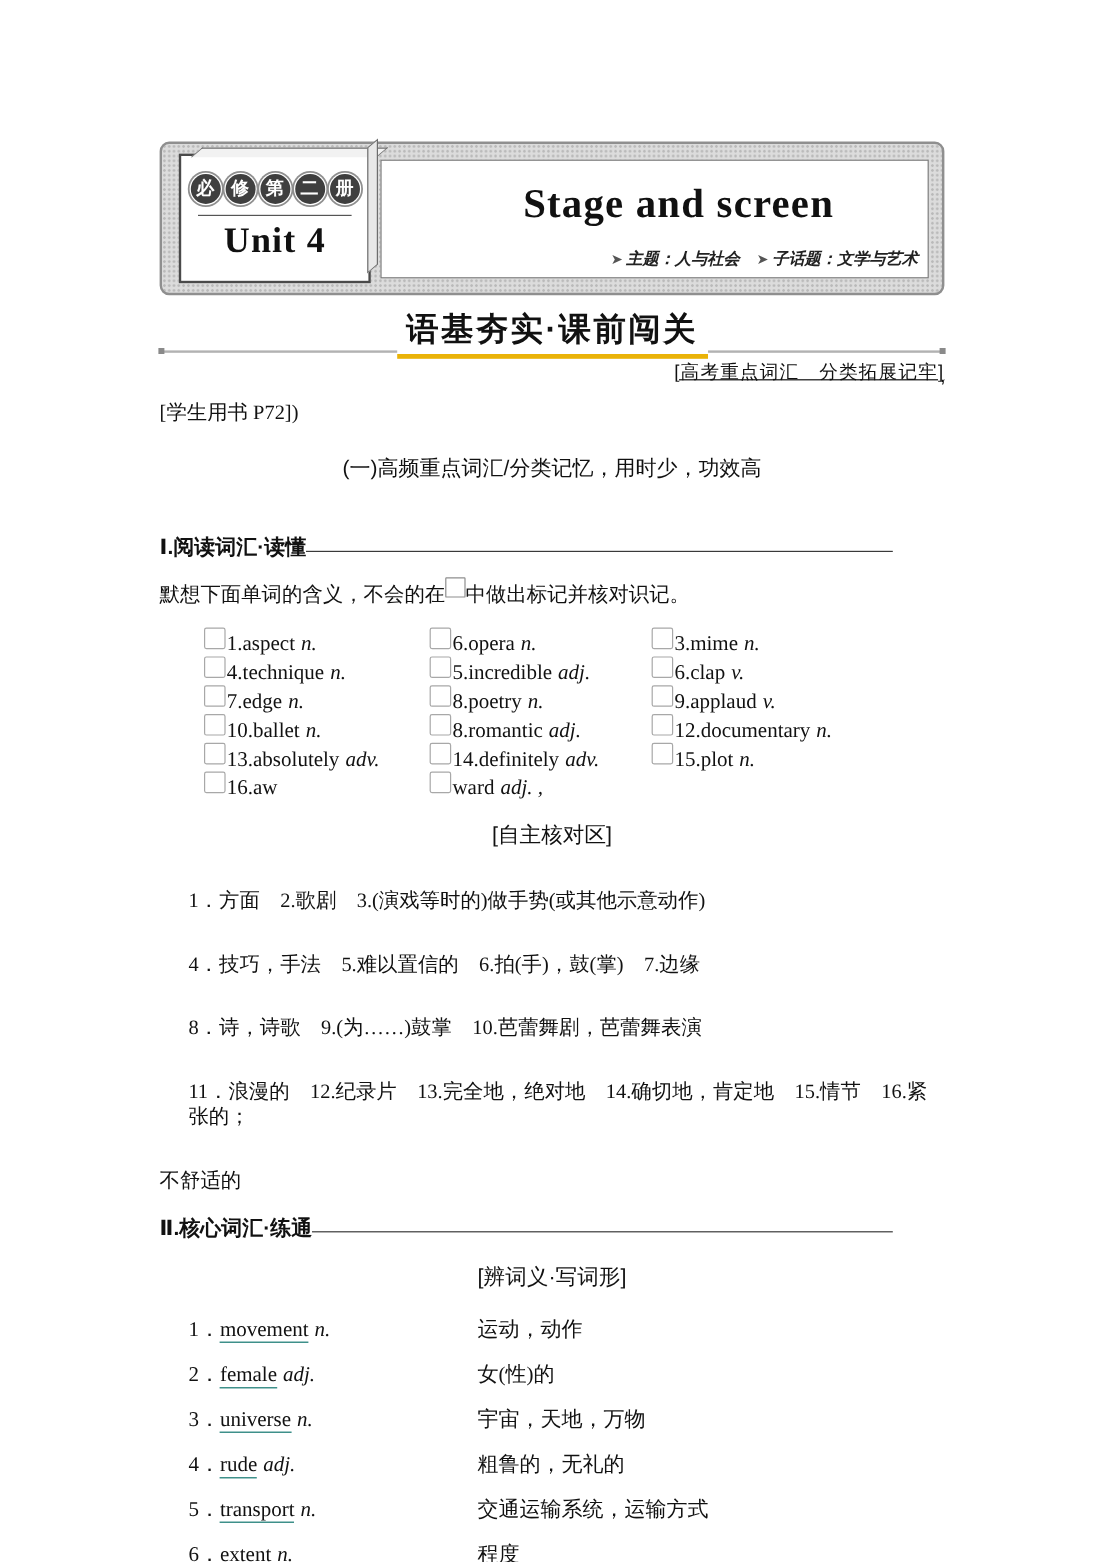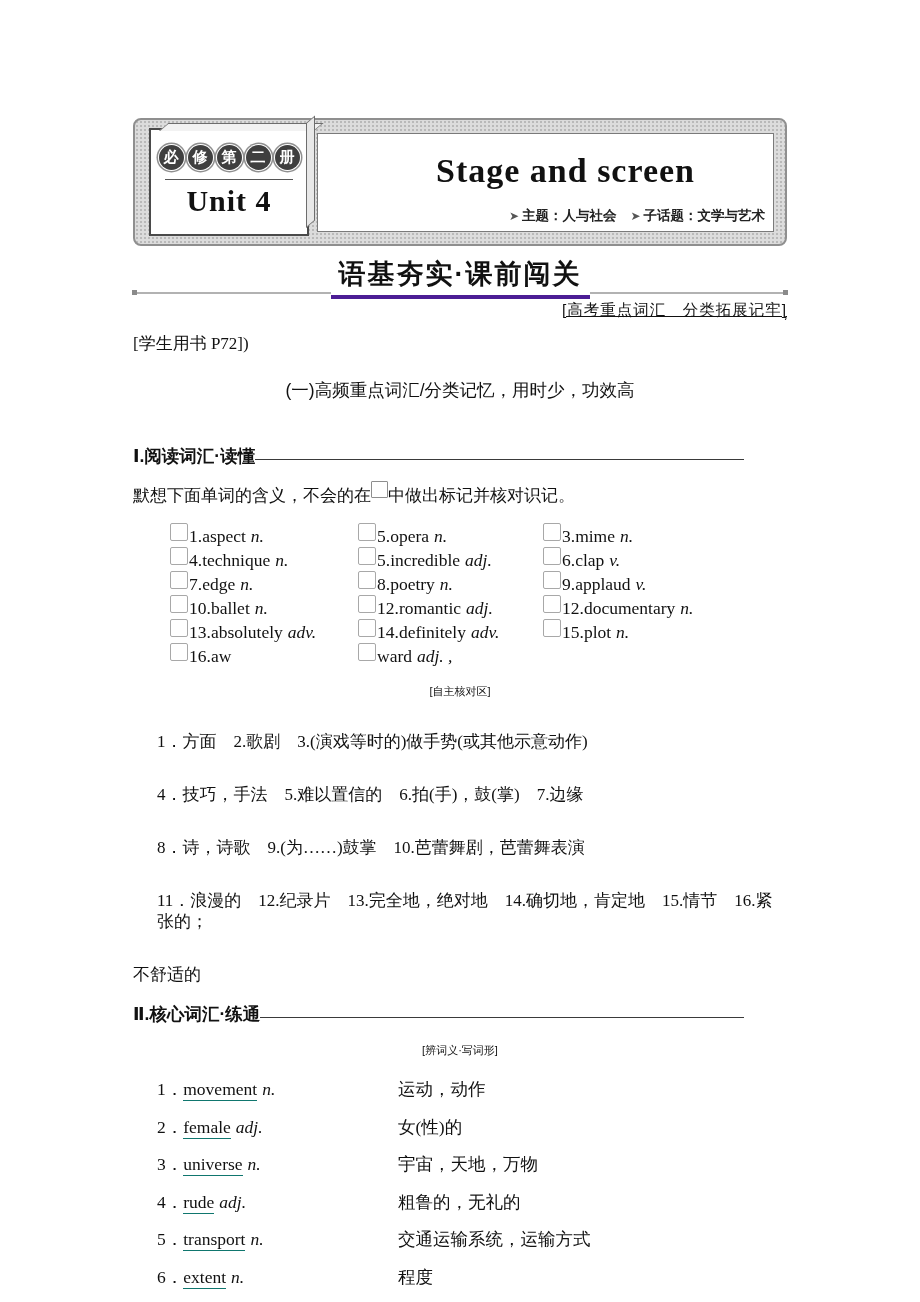--- a/index.html
+++ b/index.html
@@ -46,31 +46,31 @@
   .unit-label{text-align:center;font-size:30px;font-weight:bold;letter-spacing:1px;}
 
   .title-card{
     position:absolute; left:182px; right:11px; top:13px; bottom:12px;
     background:#fff; border:1.5px solid #7a7a7a;
   }
   .main-title{text-align:center;font-size:34px;font-weight:bold;margin-top:18px;letter-spacing:1px;margin-left:40px;}
   .topic-row{
     position:absolute; right:8px; bottom:6px;
     font-family:"Liberation Sans","DejaVu Sans",sans-serif;
-    font-weight:bold; font-size:13.5px; color:#222;
+    font-weight:bold; font-size:13.5px; color:#222;font-style:italic;
   }
   .topic-row .arrow{color:#555; margin:0 3px 0 14px; font-size:12px;}
 
   
   .section-head{position:relative;text-align:center;margin-top:10px;height:41px;}
   .section-title{
     display:inline-block;
     font-family:"Liberation Sans","DejaVu Sans",sans-serif;
     font-weight:bold;font-size:27px;letter-spacing:2px;
-    border-bottom:4px solid #4c1d95; padding:0 8px 3px;
+    border-bottom:4px solid #eab308; padding:0 8px 3px;
     position:relative; z-index:2; background:#fff;
   }
   .section-rule{position:absolute;left:0;right:0;bottom:3px;height:2px;background:#b2b2b2;z-index:1;}
   .section-rule::before,.section-rule::after{
     content:"";position:absolute;top:-2px;width:5px;height:5px;background:#8a8a8a;
   }
   .section-rule::before{left:-1px;} .section-rule::after{right:-1px;}
   .section-sub{
     position:relative;text-align:right;
     font-family:"Liberation Sans","DejaVu Sans",sans-serif;
@@ -108,21 +108,21 @@
   }
   .word-item{white-space:nowrap;}
   .checkbox{
     display:inline-block;width:16px;height:16px;
     border:1.2px solid #a8a8a8;border-radius:2px;
     vertical-align:1px;margin-right:1px;background:#fff;
   }
   .pos{font-style:italic;margin-left:5px;}
 
   .center-label{
-    text-align:center;margin-top:17px;font-size:11px;
+    text-align:center;margin-top:17px;font-size:18px;
     font-family:"Liberation Sans","DejaVu Sans",sans-serif;
   }
 
   .answers{margin-top:16px;font-size:17px;}
   .answer-line{margin-bottom:15px;line-height:21px;margin-top:32px;}
   .answer-line.indent{padding-left:24px;}
 
   
   .core-sub{margin-top:17px;}
   .core-grid{margin-top:20px;font-size:17.5px;}
@@ -173,30 +173,30 @@
     <span class="sub-title">Ⅰ.阅读词汇·读懂</span>
     <span class="fill-line"></span>
   </div>
 
   <div class="instruction">
     <span>默想下面单词的含义，不会的在</span><span class="inline-box"></span><span>中做出标记并核对识记。</span>
   </div>
 
   <div class="words-grid" id="words-grid">
       <div class="word-item"><span class="checkbox"></span><span>1.aspect</span><span class="pos">n.</span></div>
-      <div class="word-item"><span class="checkbox"></span><span>5.opera</span><span class="pos">n.</span></div>
+      <div class="word-item"><span class="checkbox"></span><span>6.opera</span><span class="pos">n.</span></div>
       <div class="word-item"><span class="checkbox"></span><span>3.mime</span><span class="pos">n.</span></div>
       <div class="word-item"><span class="checkbox"></span><span>4.technique</span><span class="pos">n.</span></div>
       <div class="word-item"><span class="checkbox"></span><span>5.incredible</span><span class="pos">adj.</span></div>
       <div class="word-item"><span class="checkbox"></span><span>6.clap</span><span class="pos">v.</span></div>
       <div class="word-item"><span class="checkbox"></span><span>7.edge</span><span class="pos">n.</span></div>
       <div class="word-item"><span class="checkbox"></span><span>8.poetry</span><span class="pos">n.</span></div>
       <div class="word-item"><span class="checkbox"></span><span>9.applaud</span><span class="pos">v.</span></div>
       <div class="word-item"><span class="checkbox"></span><span>10.ballet</span><span class="pos">n.</span></div>
-      <div class="word-item"><span class="checkbox"></span><span>12.romantic</span><span class="pos">adj.</span></div>
+      <div class="word-item"><span class="checkbox"></span><span>8.romantic</span><span class="pos">adj.</span></div>
       <div class="word-item"><span class="checkbox"></span><span>12.documentary</span><span class="pos">n.</span></div>
       <div class="word-item"><span class="checkbox"></span><span>13.absolutely</span><span class="pos">adv.</span></div>
       <div class="word-item"><span class="checkbox"></span><span>14.definitely</span><span class="pos">adv.</span></div>
       <div class="word-item"><span class="checkbox"></span><span>15.plot</span><span class="pos">n.</span></div>
       <div class="word-item"><span class="checkbox"></span><span>16.aw</span></div>
       <div class="word-item"><span class="checkbox"></span><span>ward</span><span class="pos">adj. ,</span></div>
     </div>
 
   <div class="center-label">[自主核对区]</div>
 

